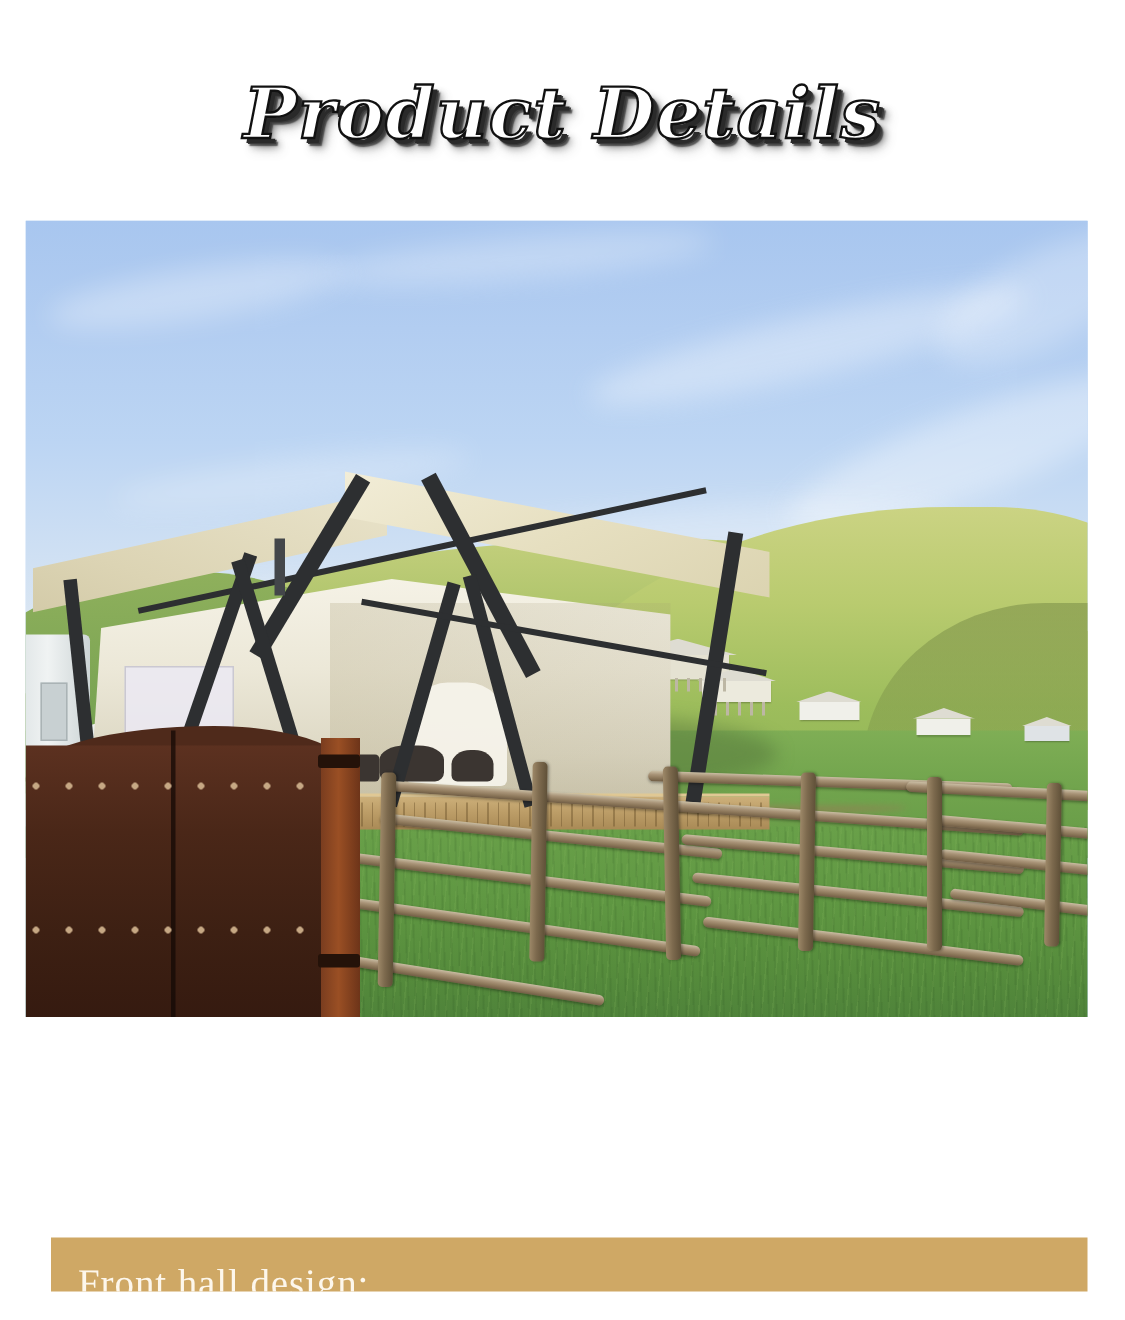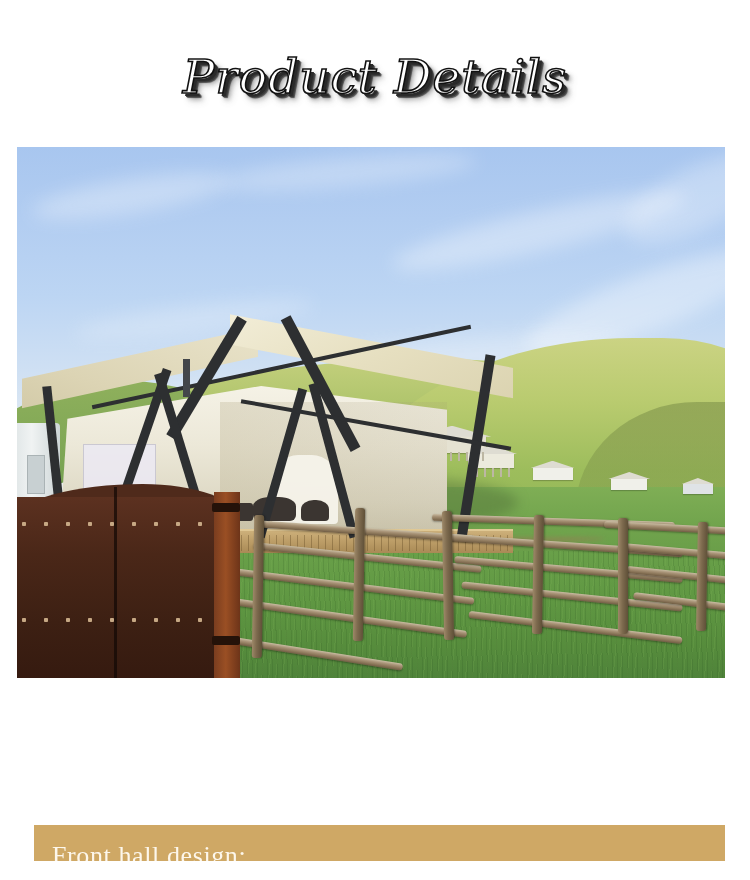--- a/index.html
+++ b/index.html
@@ -19,21 +19,21 @@
   .title-wrap {
     width: 750px;
     height: 147px;
     display: flex;
     align-items: center;
     justify-content: center;
     background: #ffffff;
   }
   .title {
     font-family: "DejaVu Serif", serif;
-    font-weight: normal;
+    font-weight: bold;
     font-style: italic;
     font-size: 47px;
     letter-spacing: 1px;
     color: #ffffff;
     position: relative;
     margin-top: 6px;
     white-space: nowrap;
     -webkit-text-stroke: 1.6px #111111;
     text-shadow:
       3px 3px 0 #2a2a2a,

